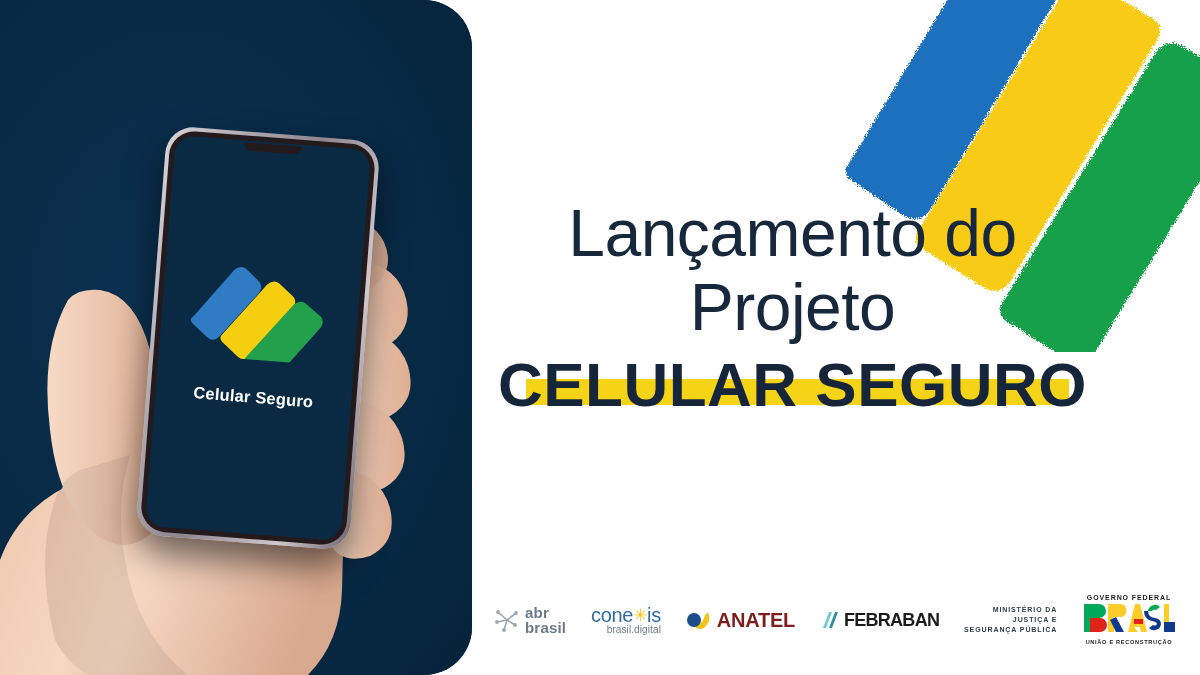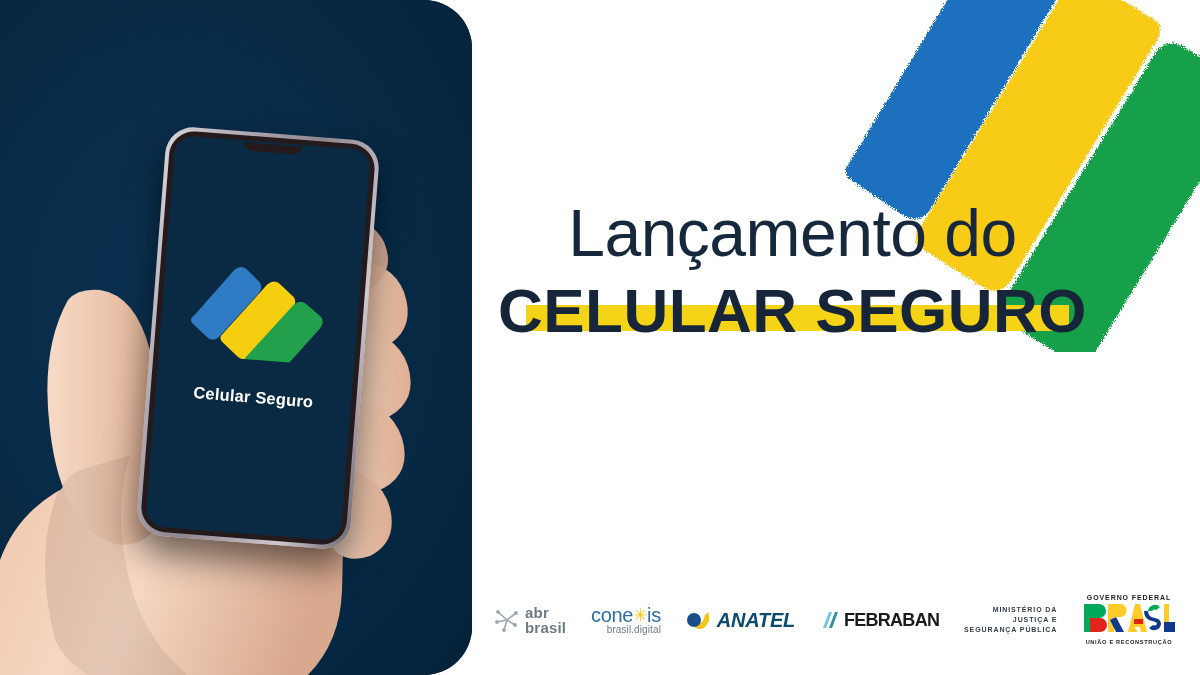--- a/index.html
+++ b/index.html
@@ -200,22 +200,21 @@
     font-size: 17px;
     line-height: 17px;
     vertical-align: 1px;
   }
 
   
   .anatel-text {
     font-size: 20px;
     line-height: 20px;
     font-weight: 700;
-    font-style: italic;
-    color: #0c4a6e;
+    color: #7f1d1d;
     letter-spacing: -.2px;
     font-family: "Liberation Sans", sans-serif;
   }
 
   
   .febraban-text {
     font-size: 18px;
     line-height: 21px;
     font-weight: 700;
     color: #1b1b1b;
@@ -328,20 +327,21 @@
       <path d="M70 180 L196 -30 Q206 -44 222 -36 L272 -6 Q286 2 276 18 L150 228 Q140 242 124 234 L74 200 Q60 192 70 180 Z" fill="#1B6FBE"></path>
 
       <path d="M140 246 L286 6 Q296 -8 312 0 L372 36 Q386 44 376 60 L230 300 Q220 314 204 306 L144 268 Q130 260 140 246 Z" fill="#F8CC17"></path>
 
       <path d="M224 318 L376 70 Q386 56 402 64 L462 100 Q476 108 466 124 L314 372 Q304 386 288 378 L228 340 Q214 332 224 318 Z" fill="#17A04A"></path>
     </g>
   </svg>
 
   <div class="headline">
     <div class="headline-line">Lançamento do</div>
+    <div class="headline-line">Projeto</div>
     <div class="headline-emph-wrap">
       <div class="headline-highlight"></div>
       <div class="headline-emph">CELULAR SEGURO</div>
     </div>
   </div>
 
   <div class="logo-bar">
 
     <div class="logo-item">
       <svg width="26" height="26" viewBox="0 0 26 26">

